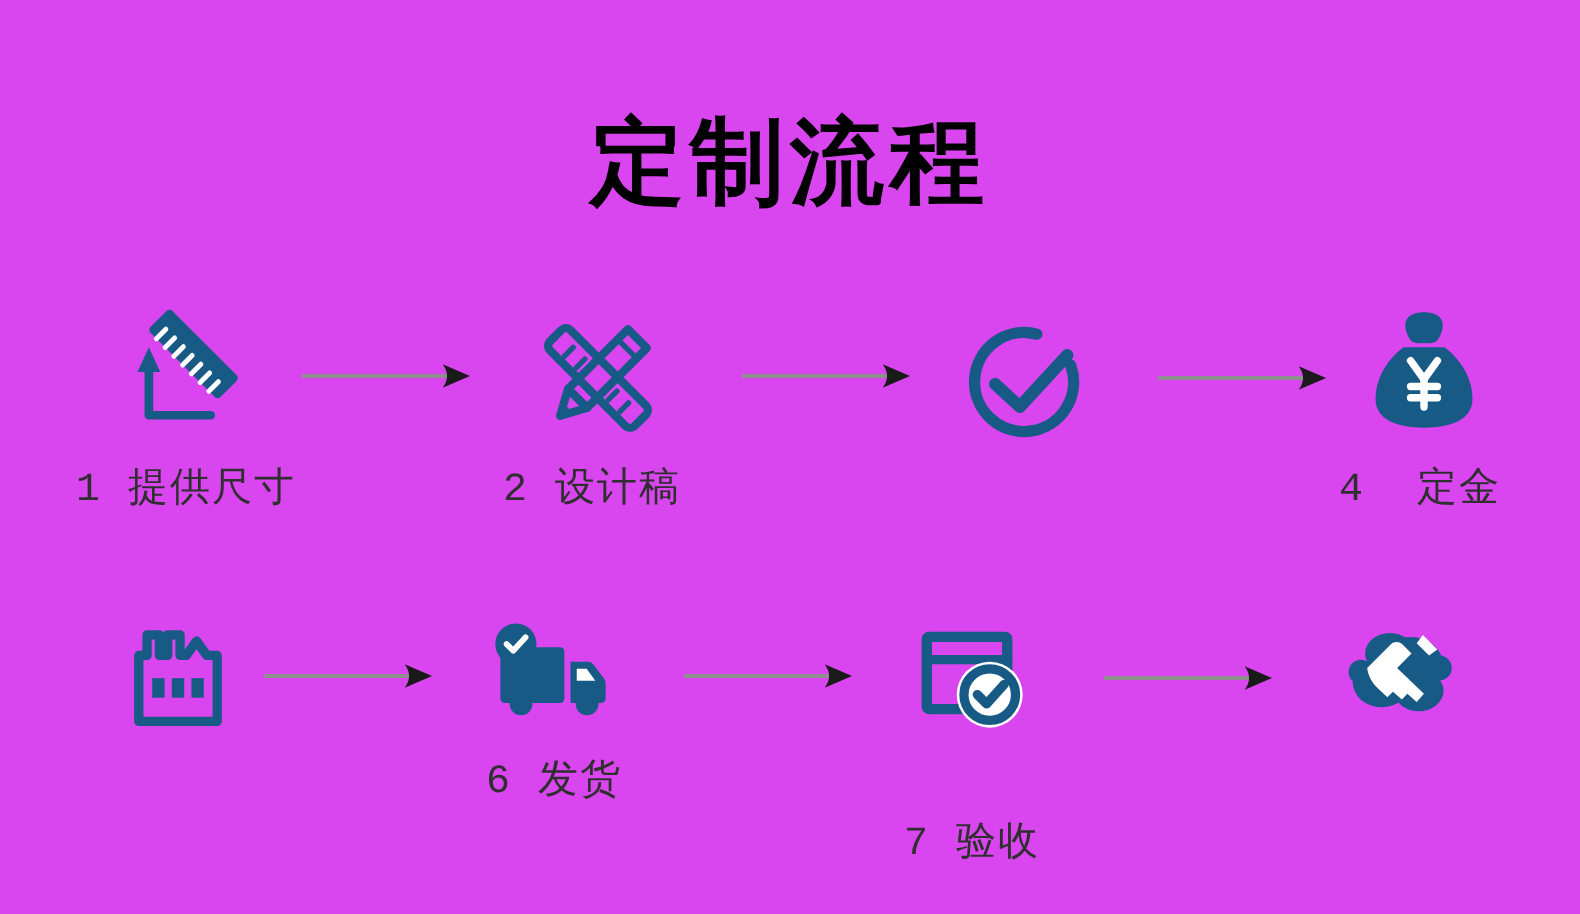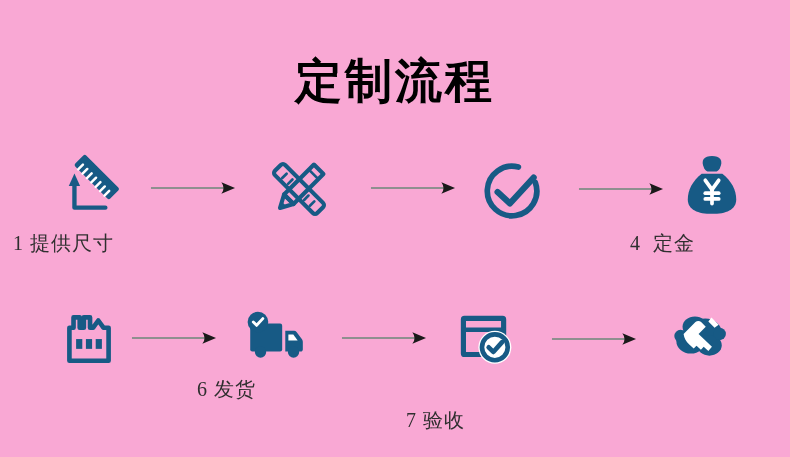--- a/index.html
+++ b/index.html
@@ -1,39 +1,40 @@
 <!DOCTYPE html>
 <html style="--accent: #175a85; --arrow-line: #8f8f8f; --arrow-head: #1a1a1a; --text-color: #2f2f2f; --title-color: #000000;"><head>
 <meta charset="utf-8">
 <style>
   html,body{margin:0;padding:0;background:#ffffff;}
   .canvas{
     position:relative;
     width:790px;height:457px;
-    background:#f9a8d4;
+    background:#d946ef;
     overflow:hidden;
     font-family:"Liberation Serif","DejaVu Serif",serif;
   }
   .title{
     position:absolute;top:50px;left:0;right:0;
     text-align:center;
     font-size:47px;font-weight:700;
     letter-spacing:3px;
     color:var(--title-color,#000);
     font-family:"Liberation Serif","DejaVu Serif",serif;
   }
   .step{position:absolute;width:66px;height:68px;}
   .step svg{width:100%;height:100%;display:block;color:var(--accent,#175a85);}
   .step-label{
     position:absolute;width:160px;
-    text-align:left;
+    text-align:center;
     font-size:20px;
     color:var(--text-color,#2f2f2f);
     white-space:pre;
     letter-spacing:1px;
+    font-family:Liberation Mono, monospace;
   }
   .arrow{position:absolute;width:86px;height:16px;}
   .arrow svg{width:100%;height:100%;display:block;}
   .arrow-line{stroke:var(--arrow-line,#8f8f8f);stroke-width:2;}
   .arrow-head{fill:var(--arrow-head,#1a1a1a);}
   
   .s{fill:none;stroke:currentColor;stroke-linecap:round;stroke-linejoin:round;}
   .f{fill:currentColor;stroke:none;}
   .w{stroke:#ffffff;fill:none;stroke-linecap:round;stroke-linejoin:round;}
   .wf{fill:#ffffff;stroke:none;}
@@ -84,20 +85,21 @@
         </g>
       </g>
       <g transform="rotate(45 32 32)">
         <rect x="25.5" y="5" width="13" height="41" class="s" fill="#ffffff" stroke-width="4"></rect>
         <line x1="25.5" y1="12" x2="38.5" y2="12" class="s" stroke-width="2.6"></line>
         <polygon points="25.5,46 38.5,46 32,58" class="s" fill="#ffffff" stroke-width="4"></polygon>
         <polygon points="29.5,52.5 34.5,52.5 32,57.5" class="f"></polygon>
       </g>
     </svg>
   </div>
+  <div class="step-label" style="left:216px;top:230px;">2 设计稿</div>
 
   <div class="arrow" style="left:370px;top:180px;">
     <svg viewBox="0 0 88 16">
       <line x1="1" y1="8" x2="76" y2="8" class="arrow-line"></line>
       <path d="M87 8 L73 2 Q77.5 8 73 14 Z" class="arrow-head"></path>
     </svg>
   </div>
 
   <div class="step" style="left:479px;top:157px;">
     <svg viewBox="0 0 64 64">

